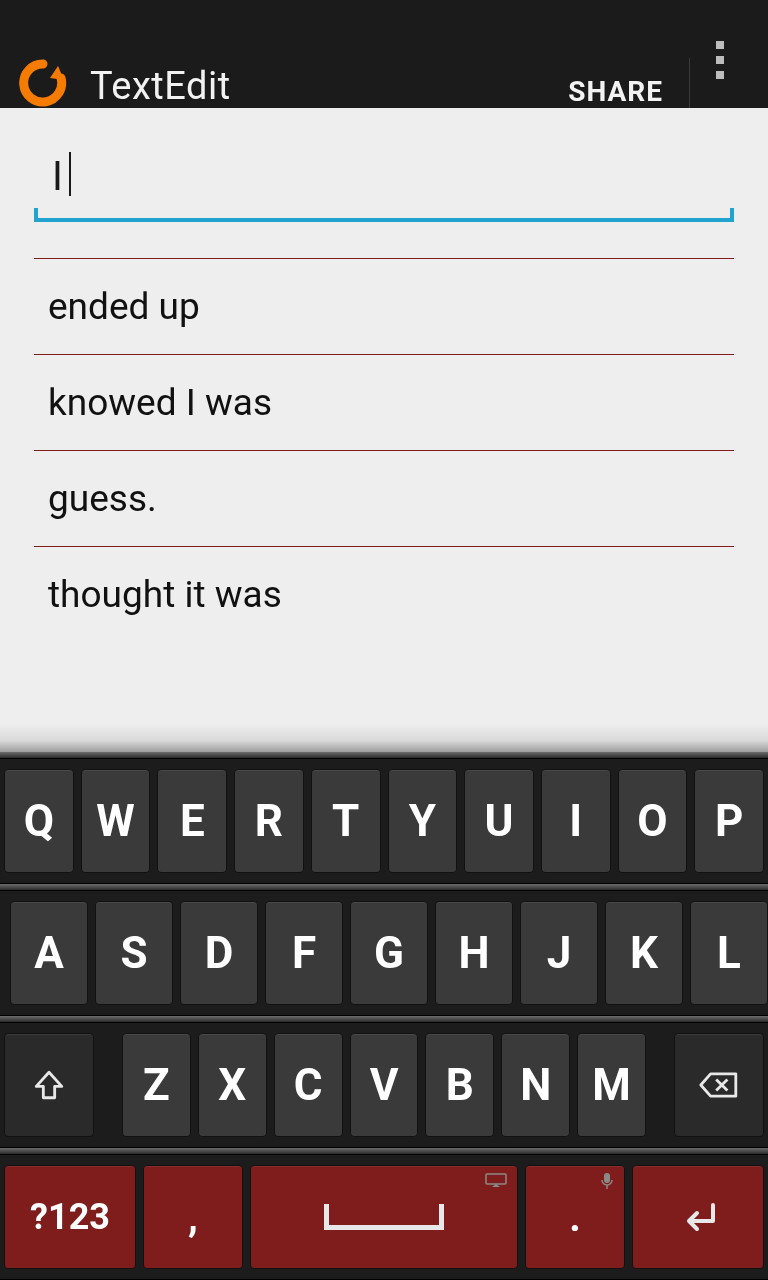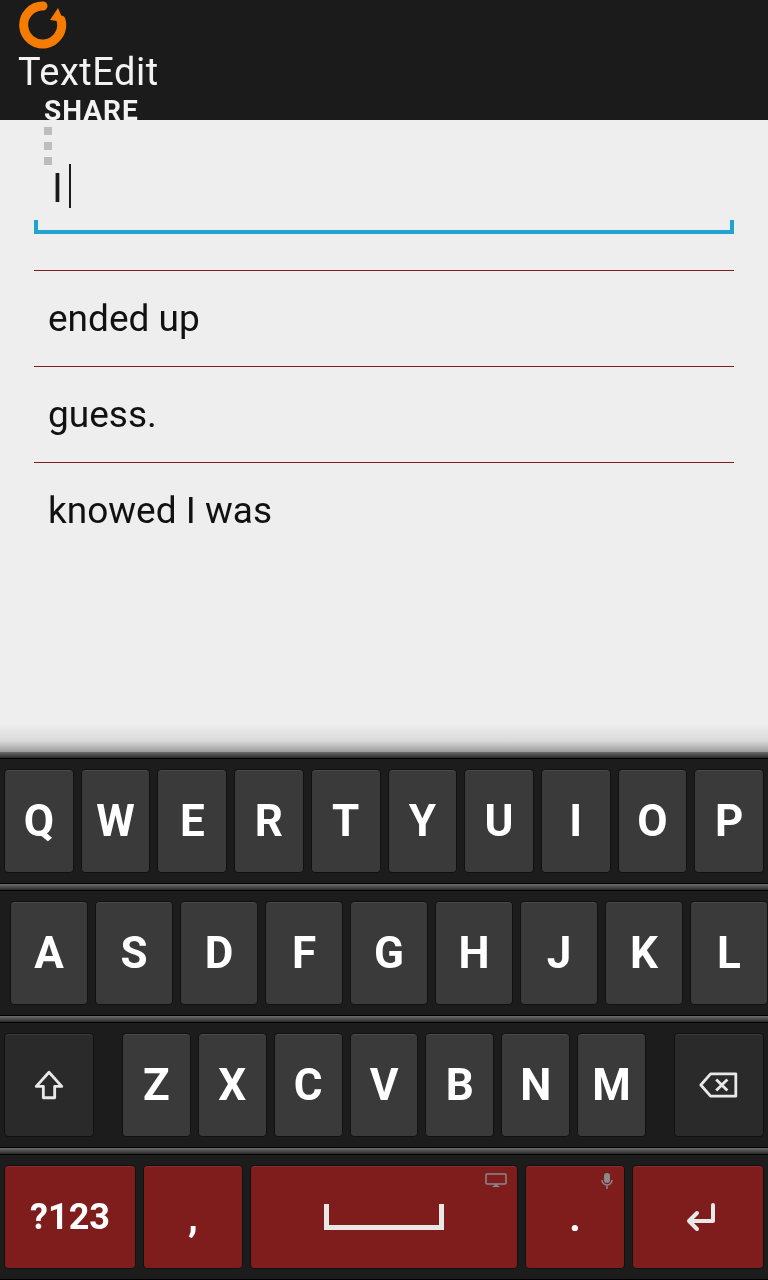--- a/index.html
+++ b/index.html
@@ -1,25 +1,24 @@
 <!DOCTYPE html>
 <html><head>
 <meta charset="utf-8">
 <style>
   * { margin: 0; padding: 0; box-sizing: border-box; }
   html, body { width: 768px; height: 1280px; overflow: hidden; font-family: Roboto, "Helvetica Neue", Arial, sans-serif; background: #eeeeee; }
   
   .header {
-    height: 120px;
+    height: 108px;
     background: #1b1b1b;
     display: flex;
-    align-items: flex-start;
+    align-items: flex-end;
     padding: 0 18px 0 18px;
     color: #f2f2f2;
-    flex-direction: column;
   }
   .app-icon {
     width: 50px;
     height: 50px;
     margin-right: 22px;
     display: flex;
     align-items: center;
     justify-content: center;
   }
   .app-title { font-size: 38px; font-weight: 400; flex: 1; letter-spacing: 0.5px; }
@@ -170,22 +169,23 @@
       <span></span>
   </div>
 </div>
 
 <div class="content">
   <div class="input-row">
     <span class="input-text">I</span><span class="cursor"></span>
   </div>
   <div class="spacer-after-input"></div>
   <div class="suggestion">ended up</div>
+  <div class="suggestion">knowed I was</div>
   <div class="suggestion">guess.</div>
-  <div class="suggestion">knowed I was</div>
+  <div class="suggestion">thought it was</div>
 </div>
 
 <div class="keyboard">
   <div class="content-fade"></div>
   <div class="kb-sep"></div>
   <div class="kb-row">
     <div class="key">Q</div>
     <div class="key">W</div>
     <div class="key">E</div>
     <div class="key">R</div>

